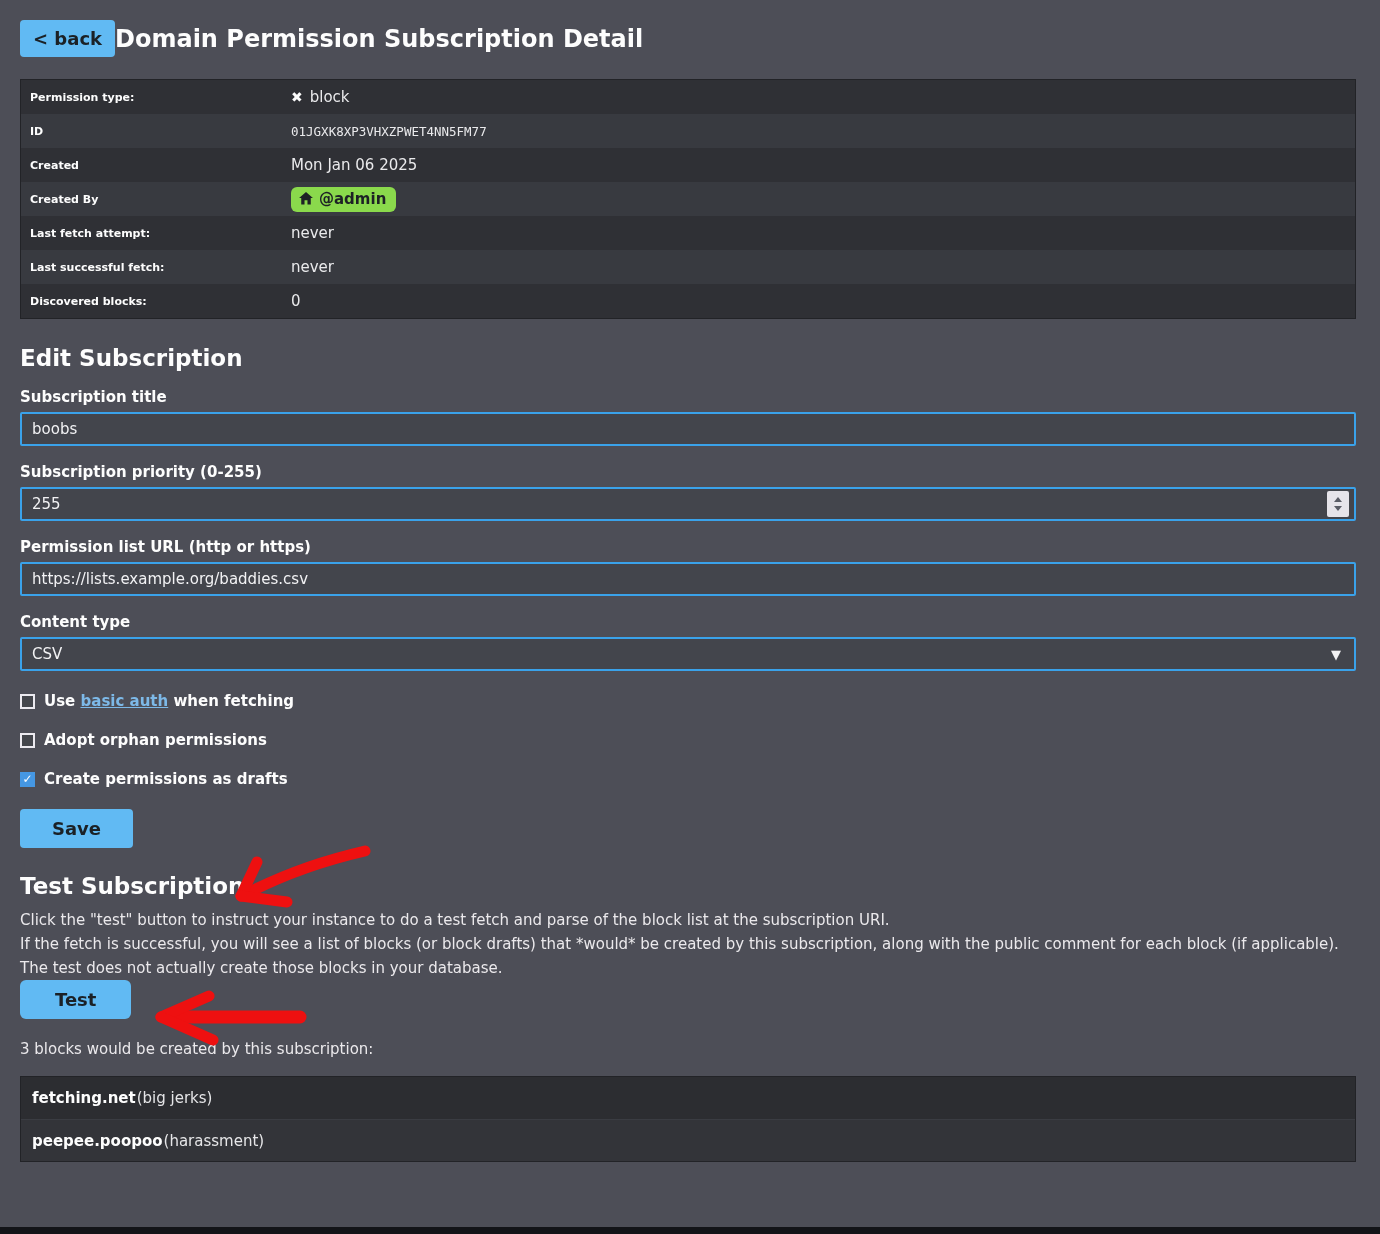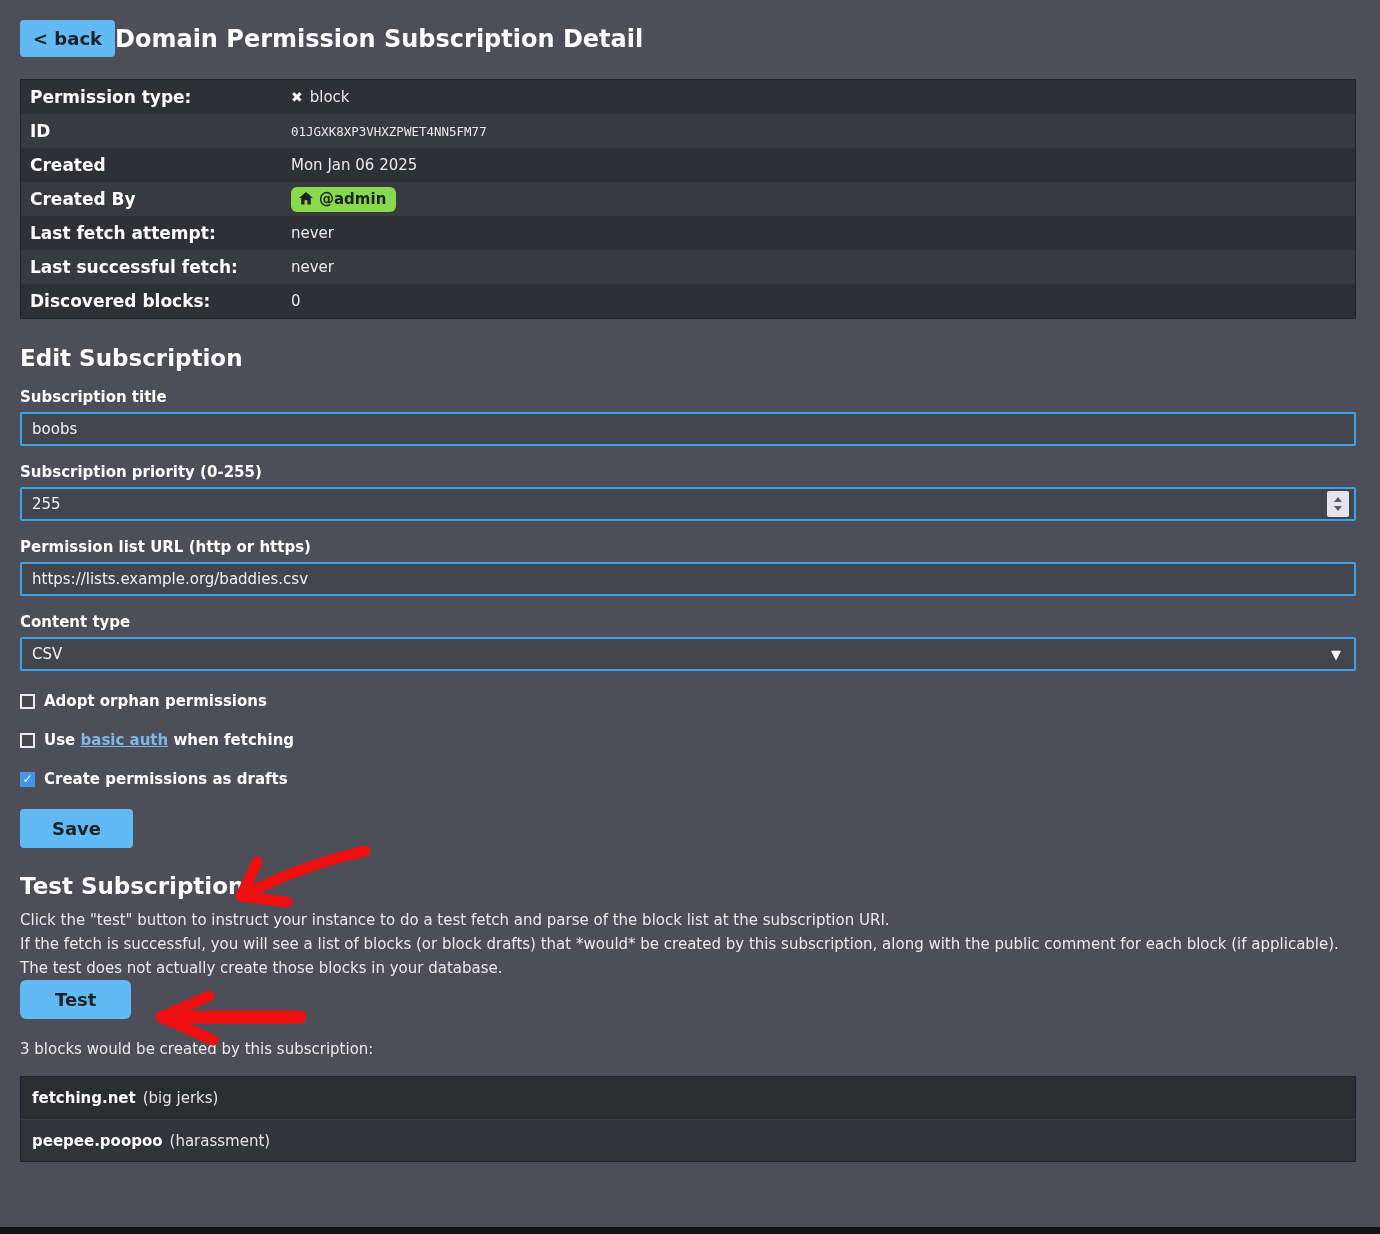--- a/index.html
+++ b/index.html
@@ -20,21 +20,21 @@
     font-family: inherit;
   }
   .back-btn { font-size: 18px; padding: 8px 13px; }
   h1 { font-size: 24px; font-weight: bold; color: #fdfdfd; }
 
   
   .info-table { border: 1px solid #222327; margin-bottom: 26px; }
   .info-row { display: flex; align-items: center; height: 34px; }
   .info-row:nth-child(odd)  { background: #2f3035; }
   .info-row:nth-child(even) { background: #383a40; }
-  .info-label { width: 270px; padding-left: 9px; font-weight: bold; font-size: 17px; color: #fdfdfd; flex: none; }
+  .info-label { width: 270px; padding-left: 9px; font-weight: bold; font-size: 11px; color: #fdfdfd; flex: none; }
   .info-value { font-size: 15px; color: #eaeaec; display: flex; align-items: center; gap: 7px; }
   .mono { font-family: "DejaVu Sans Mono", "Liberation Mono", monospace; font-size: 12.5px; }
   .x-icon { font-size: 14px; color: #fdfdfd; }
   .badge {
     background: #8ad94c; color: #1d2125; font-weight: bold; font-size: 15px;
     border-radius: 6px; padding: 3px 10px 4px 8px;
     display: inline-flex; align-items: center; gap: 6px;
   }
   .badge svg { display: block; }
 
@@ -79,21 +79,21 @@
   .desc { margin-top: 9px; font-size: 15px; line-height: 24px; color: #ebe9ec; }
   .summary { margin-top: 21px; font-size: 15px; color: #ebe9ec; }
 
   
   .blocks { margin-top: 18px; border: 1px solid #222327; }
   .block-row { height: 42px; display: flex; align-items: center; padding-left: 11px; font-size: 15px; }
   .block-row:nth-child(odd)  { background: #2c2d31; }
   .block-row:nth-child(even) { background: #333439; }
   .block-row + .block-row { border-top: 1px solid #3a3c42; }
   .block-domain { font-weight: bold; color: #fdfdfd; }
-  .block-comment { margin-left: 7px; color: #e6e6e8; }
+  .block-comment { margin-left: 1px; color: #e6e6e8; }
 
   .bottom-bar { position: absolute; left: 0; bottom: 0; width: 1380px; height: 7px; background: #131418; }
 
   .arrows { position: absolute; left: 0; top: 0; width: 1380px; height: 1234px; pointer-events: none; }
 </style>
 </head>
 <body>
 
 <div class="page">
 
@@ -163,26 +163,26 @@
   <input class="text-input" type="text" value="https://lists.example.org/baddies.csv" style="">
 
   <div class="field-label">Content type</div>
   <div class="fake-input">
     <span class="grow">CSV</span>
     <span class="select-arrow">▼</span>
   </div>
 
   <div class="check-row">
     <span class="checkbox"></span>
-    <span class="lbl">Adopt orphan permissions</span>
+    <span class="lbl"><span>Use </span><span class="link">basic auth</span><span> when fetching</span></span>
   </div>
 
   <div class="check-row">
     <span class="checkbox"></span>
-    <span class="lbl"><span>Use </span><span class="link">basic auth</span><span> when fetching</span></span>
+    <span class="lbl">Adopt orphan permissions</span>
   </div>
 
   <div class="check-row">
     <span class="checkbox checked">
         <span class="tick">✓</span>
       </span>
     <span class="lbl">Create permissions as drafts</span>
   </div>
 
   <button class="btn save-btn">Save</button>

